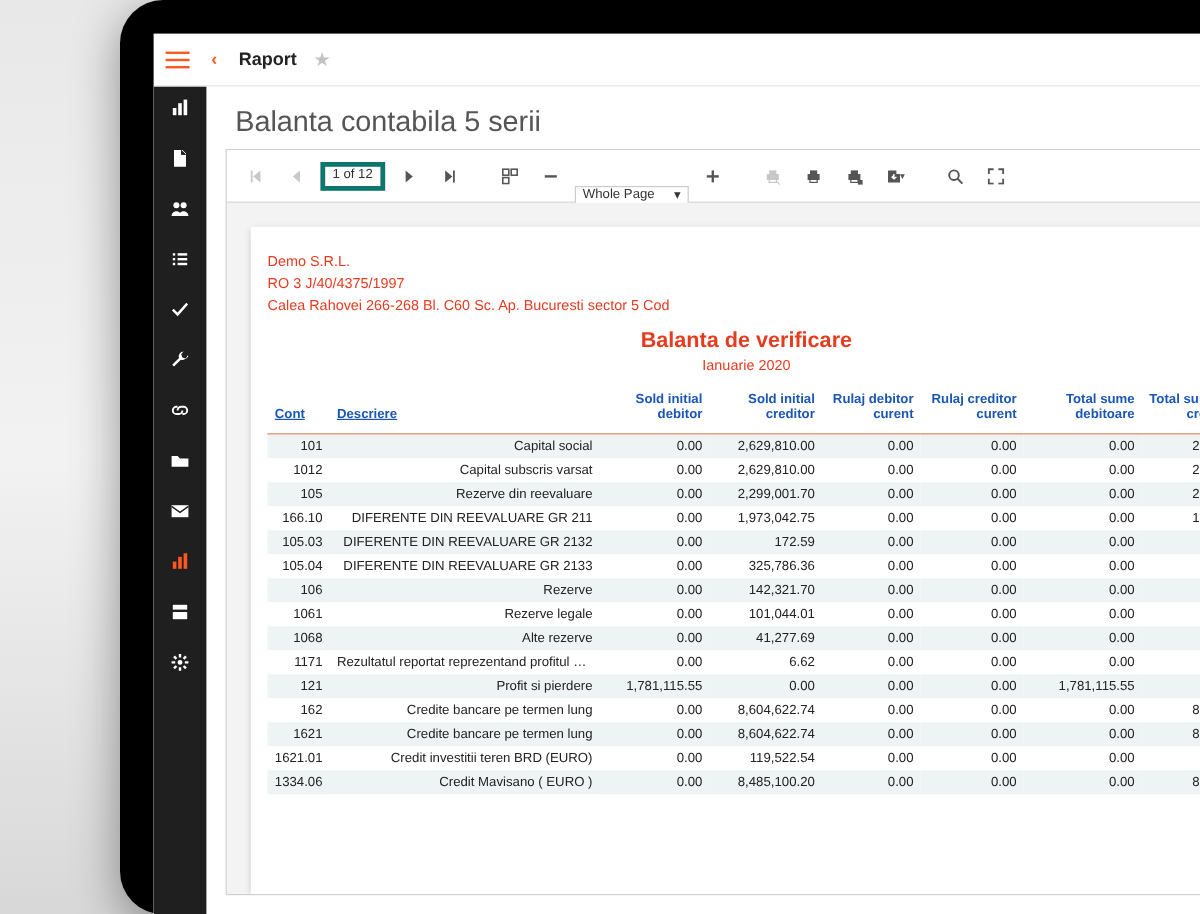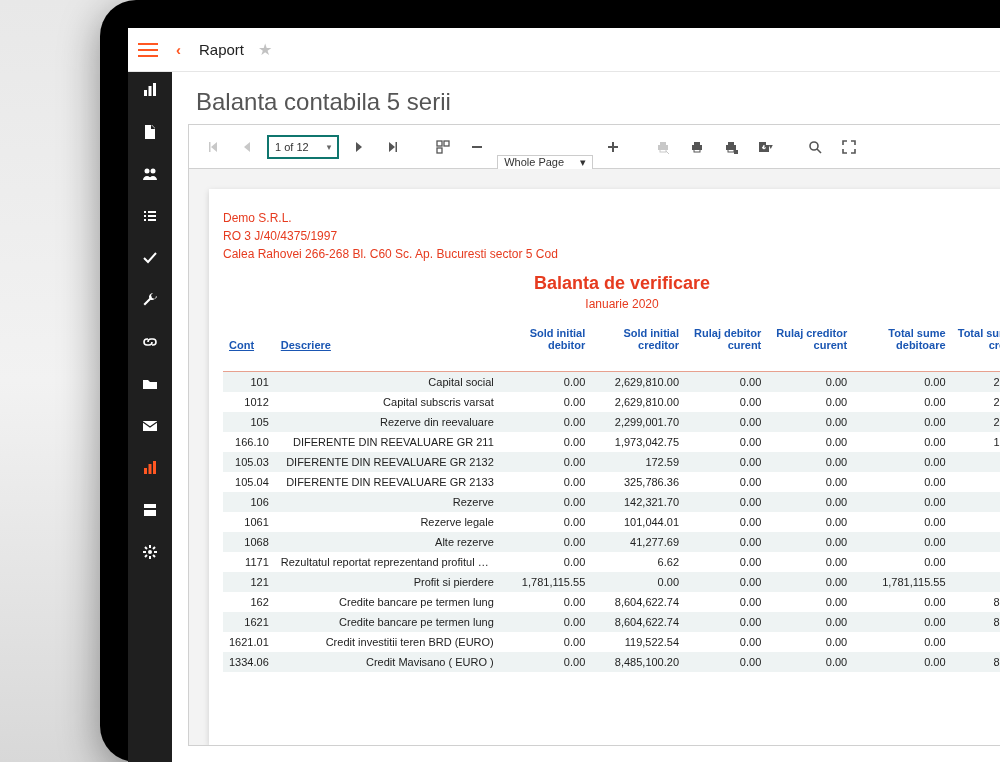--- a/index.html
+++ b/index.html
@@ -4,49 +4,49 @@
 <style>
   * { box-sizing: border-box; margin: 0; padding: 0; }
   html, body { width: 1000px; height: 762px; font-family: Arial, Helvetica, sans-serif; background: linear-gradient(180deg,#e8e8e8 0%,#f2f2f2 50%,#d8d8d8 100%); overflow: hidden; }
   .device { position: absolute; left: 100px; top: 0; width: 1000px; height: 762px; background: #000; border-radius: 36px; padding: 28px 28px 0 28px; box-shadow: 0 10px 40px rgba(0,0,0,.4); }
   .screen { width: 100%; height: 100%; background: #fff; display: flex; flex-direction: column; overflow: hidden; }
   
   .topbar { height: 44px; display: flex; align-items: center; gap: 14px; padding: 0 10px; border-bottom: 1px solid #e6e6e6; }
   .hamburger { width: 20px; height: 14px; display: flex; flex-direction: column; justify-content: space-between; cursor: pointer; }
   .hamburger span { display: block; height: 2px; background: #ff5722; }
   .back-chevron { color: #ff5722; font-size: 15px; font-weight: bold; cursor: pointer; padding: 0 4px; }
-  .breadcrumb-title { font-size: 15px; font-weight: 400; color: #222; }
+  .breadcrumb-title { font-size: 15px; font-weight: 700; color: #222; }
   .star { color: #c2c2c2; font-size: 16px; cursor: pointer; }
   
   .body { flex: 1; display: flex; overflow: hidden; }
   .sidebar { width: 44px; background: #1f1f1f; display: flex; flex-direction: column; align-items: center; padding-top: 6px; gap: 18px; }
   .sidebar .sb { width: 44px; height: 24px; display: flex; align-items: center; justify-content: center; color: #fff; cursor: pointer; }
   .sidebar .sb.active { color: #ff5722; }
   .sidebar svg { width: 16px; height: 16px; }
   .content { flex: 1; display: flex; flex-direction: column; overflow: hidden; }
   .page-title { font-size: 24px; font-weight: 400; color: #555; padding: 16px 24px 8px; }
   .viewer-wrap { flex: 1; padding: 0 16px 16px 16px; display: flex; flex-direction: column; overflow: hidden; }
   .viewer { flex: 1; border: 1px solid #d0d0d0; display: flex; flex-direction: column; overflow: hidden; }
   
   .vtoolbar { height: 44px; display: flex; align-items: center; gap: 6px; padding: 0 10px; border-bottom: 1px solid #d0d0d0; background: #fff; }
   .tb { width: 28px; height: 28px; display: flex; align-items: center; justify-content: center; color: #555; cursor: pointer; border-radius: 2px; }
   .tb.disabled { color: #c8c8c8; cursor: default; }
   .tb svg { width: 14px; height: 14px; }
   .sep { width: 10px; }
-  .page-sel { height: 24px; border: 2px solid #0f766e; display: flex; align-items: center; padding: 0 6px; font-size: 11px; color: #333; gap: 18px; cursor: pointer; background: #fff; }
+  .page-sel { height: 24px; border: 4px solid #0f766e; display: flex; align-items: center; padding: 0 6px; font-size: 11px; color: #333; gap: 18px; cursor: pointer; background: #fff; flex-direction: column; }
   .page-sel .caret { font-size: 9px; color: #666; }
   .zoom-sel { height: 24px; border: 1px solid #ccc; display: flex; align-items: flex-start; padding: 0 6px; font-size: 11px; color: #333; gap: 16px; cursor: pointer; background: #fff; margin-top: 40px; }
   
   .report-area { flex: 1; background: #f3f3f3; overflow: hidden; display: flex; justify-content: center; padding: 20px 20px 0 20px; }
   .sheet { width: 100%; background: #fff; box-shadow: 0 2px 6px rgba(0,0,0,.15); padding: 20px 14px 0 14px; overflow: hidden; }
   .co-line { font-size: 12px; color: #e63b1f; line-height: 1.5; }
   .rep-title { font-size: 18px; font-weight: 700; color: #e63b1f; text-align: center; margin-top: 10px; }
   .rep-sub { font-size: 12px; color: #e63b1f; text-align: center; margin-top: 3px; margin-bottom: 10px; }
   table.grid { width: 100%; border-collapse: collapse; font-size: 11px; color: #222; }
-  table.grid th { color: #1a56b3; font-weight: 700; text-align: right; padding: 6px 6px 20px; border-bottom: 1px solid #e7a08e; vertical-align: bottom; }
+  table.grid th { color: #1a56b3; font-weight: 700; text-align: right; padding: 6px 6px 10px; border-bottom: 1px solid #e7a08e; vertical-align: bottom; }
   table.grid th:nth-child(1), table.grid th:nth-child(2) { text-align: left; text-decoration: underline; }
   table.grid td { padding: 4px 6px; text-align: right; white-space: nowrap; }
   table.grid td:nth-child(1), table.grid td:nth-child(2) { text-align: right; }
   table.grid td:nth-child(2) { max-width: 225px; overflow: hidden; text-overflow: ellipsis; margin-left: 31px; }
   table.grid tbody tr:nth-child(odd) { background: #eef3f3; }
   table.grid tbody tr:nth-child(even) { background: #fff; }
 </style>
 </head>
 <body>
 

